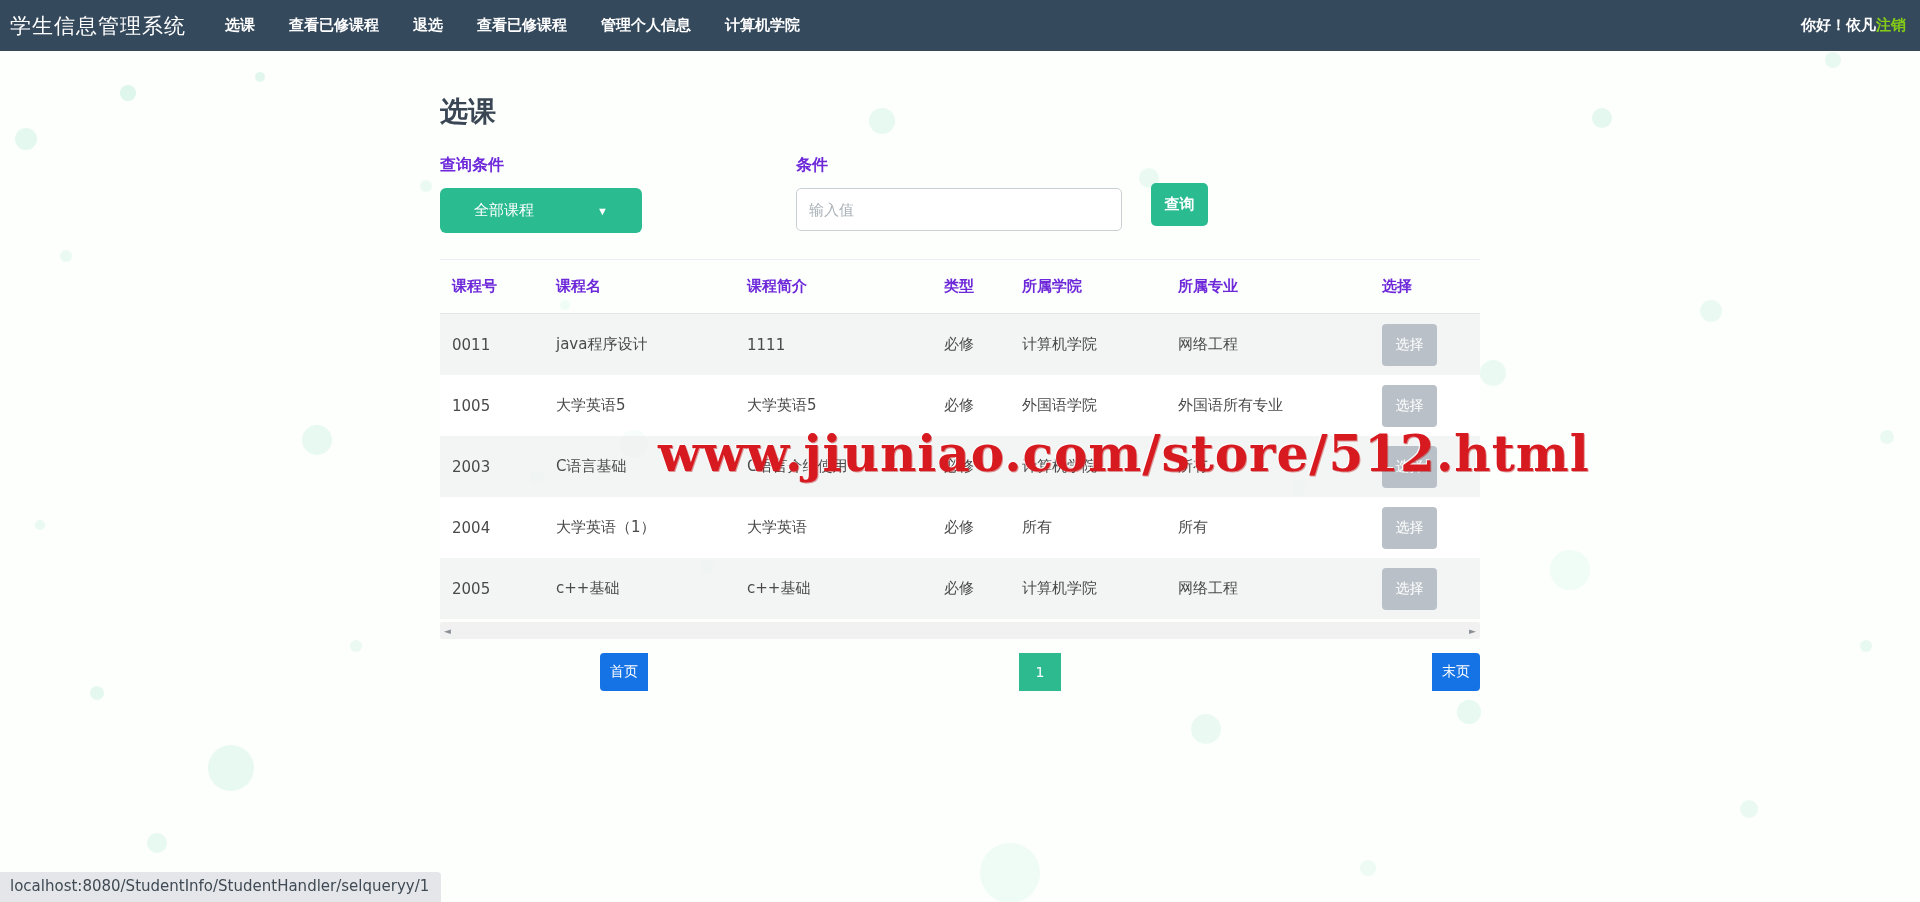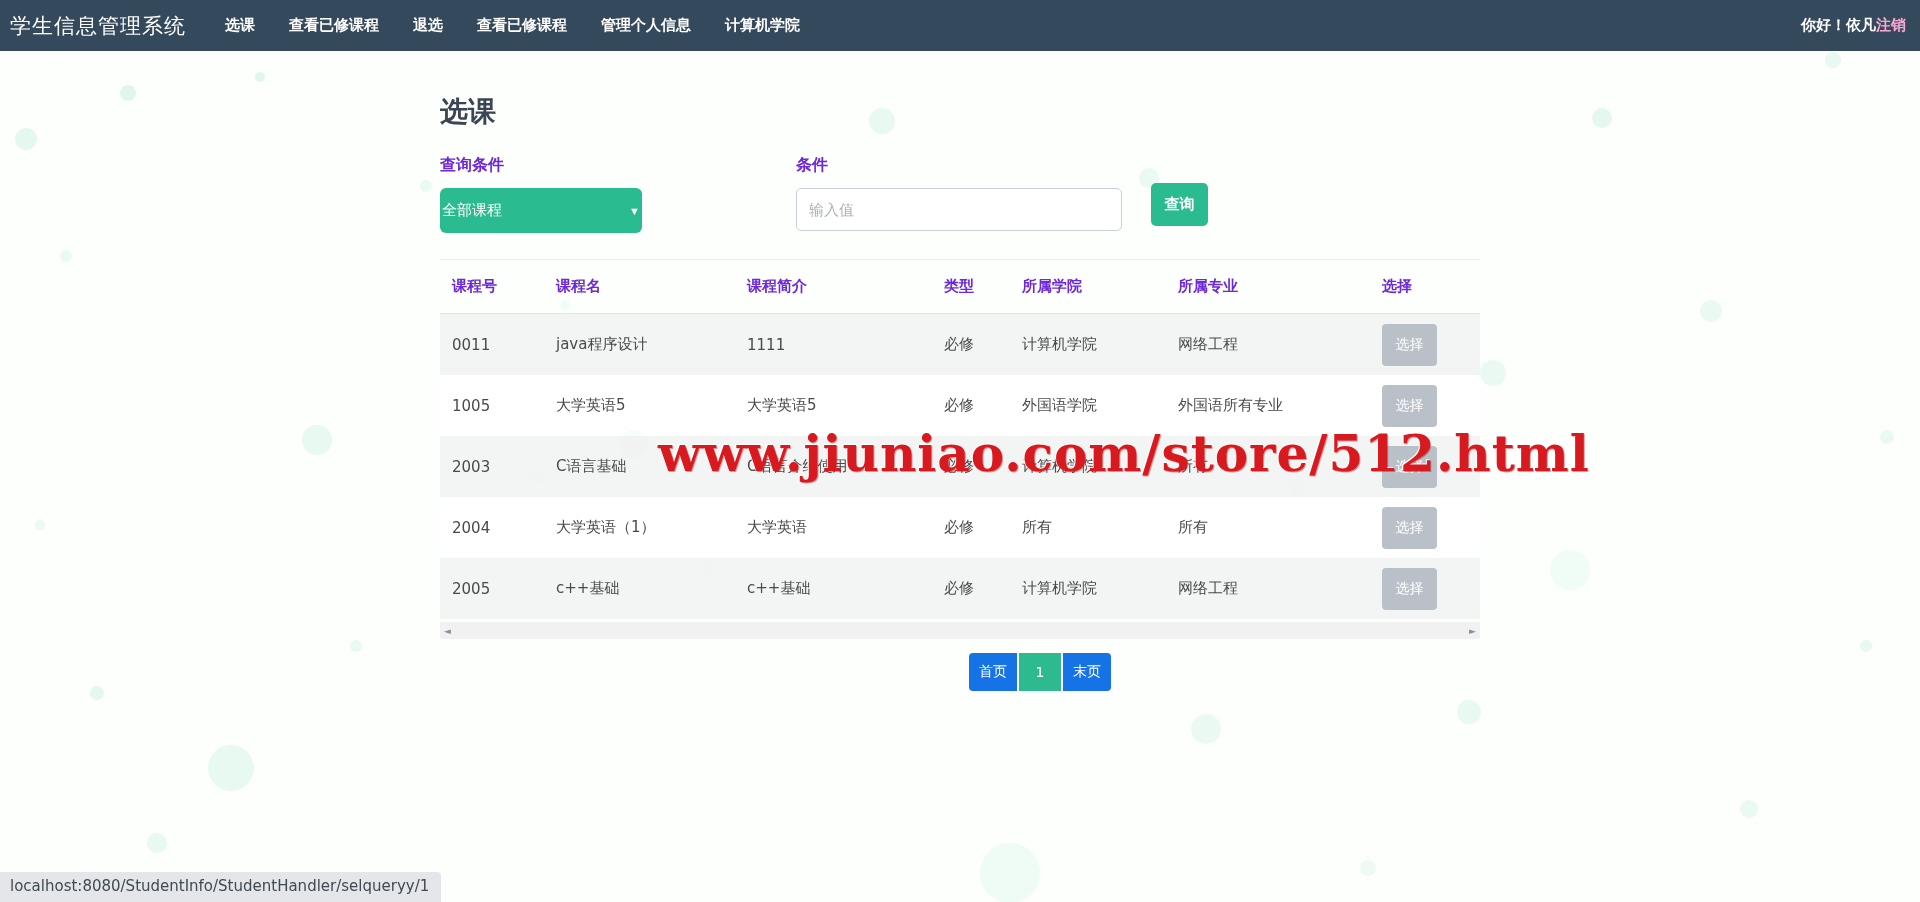--- a/index.html
+++ b/index.html
@@ -28,37 +28,37 @@
   }
   .nav-menu { list-style:none; display:flex; align-items:center; height:100%; }
   .nav-menu li {
     padding:0 17px; font-size:15px; font-weight:bold; cursor:pointer;
     height:100%; display:flex; align-items:center; white-space:nowrap;
   }
   .nav-right {
     margin-left:auto; padding-right:14px; font-size:15px; font-weight:bold;
     display:flex; align-items:center; white-space:nowrap;
   }
-  .nav-right a { color:#f9a8d4; text-decoration:none; cursor:pointer; }
+  .nav-right a { color:#84cc16; text-decoration:none; cursor:pointer; }
   
   .container {
     position:relative; z-index:1;
     width:1040px; margin:0 auto;
   }
   .page-title {
     margin-top:42px; font-size:28px; font-weight:bold; color:#3a4654;
   }
   .filter-area { display:flex; margin-top:24px; }
   .filter-col1 { width:356px; }
   .filter-col2 { width:355px; }
   .filter-label { font-size:16px; font-weight:bold; color:#6d28d9; margin-bottom:12px; }
   .dropdown {
     width:202px; height:45px; background:#2abb90; border-radius:6px;
     color:#fff; font-size:15px; display:flex; align-items:center;
-    justify-content:space-between; padding:0 2px; cursor:pointer;
+    justify-content:space-between; padding:0 34px; cursor:pointer;
     border:none;
   }
   .dropdown .caret { font-size:11px; }
   .cond-input {
     width:326px; height:43px; border:1px solid #cbd0d4; border-radius:5px;
     padding:0 12px; font-size:15px; color:#444; outline:none;
     font-family:inherit; background:rgba(255,255,255,.9);
   }
   .cond-input::placeholder { color:#aab2b8; }
   .search-btn {
@@ -87,21 +87,21 @@
   }
   
   .hscroll {
     margin-top:3px; height:17px; background:#f1f1f1; border-radius:2px;
     display:flex; align-items:center; justify-content:space-between;
     padding:0 4px; color:#8a9096; font-size:9px;
   }
   
   .page-summary { margin-top:8px; font-size:15px; color:#57636e; }
   .pagination {
-    margin-top:14px; display:flex; justify-content:center; gap:2px;
+    margin-top:14px; display:flex; justify-content:space-between; gap:2px;
     padding-left:160px;
   }
   .pg-btn {
     min-width:42px; height:38px; border:none; color:#fff; font-size:14px;
     cursor:pointer; padding:0 10px; font-family:inherit;
   }
   .pg-first { background:#1673e6; border-radius:4px 0 0 4px; }
   .pg-cur   { background:#2eba8f; }
   .pg-last  { background:#1673e6; border-radius:0 4px 4px 0; }
   

